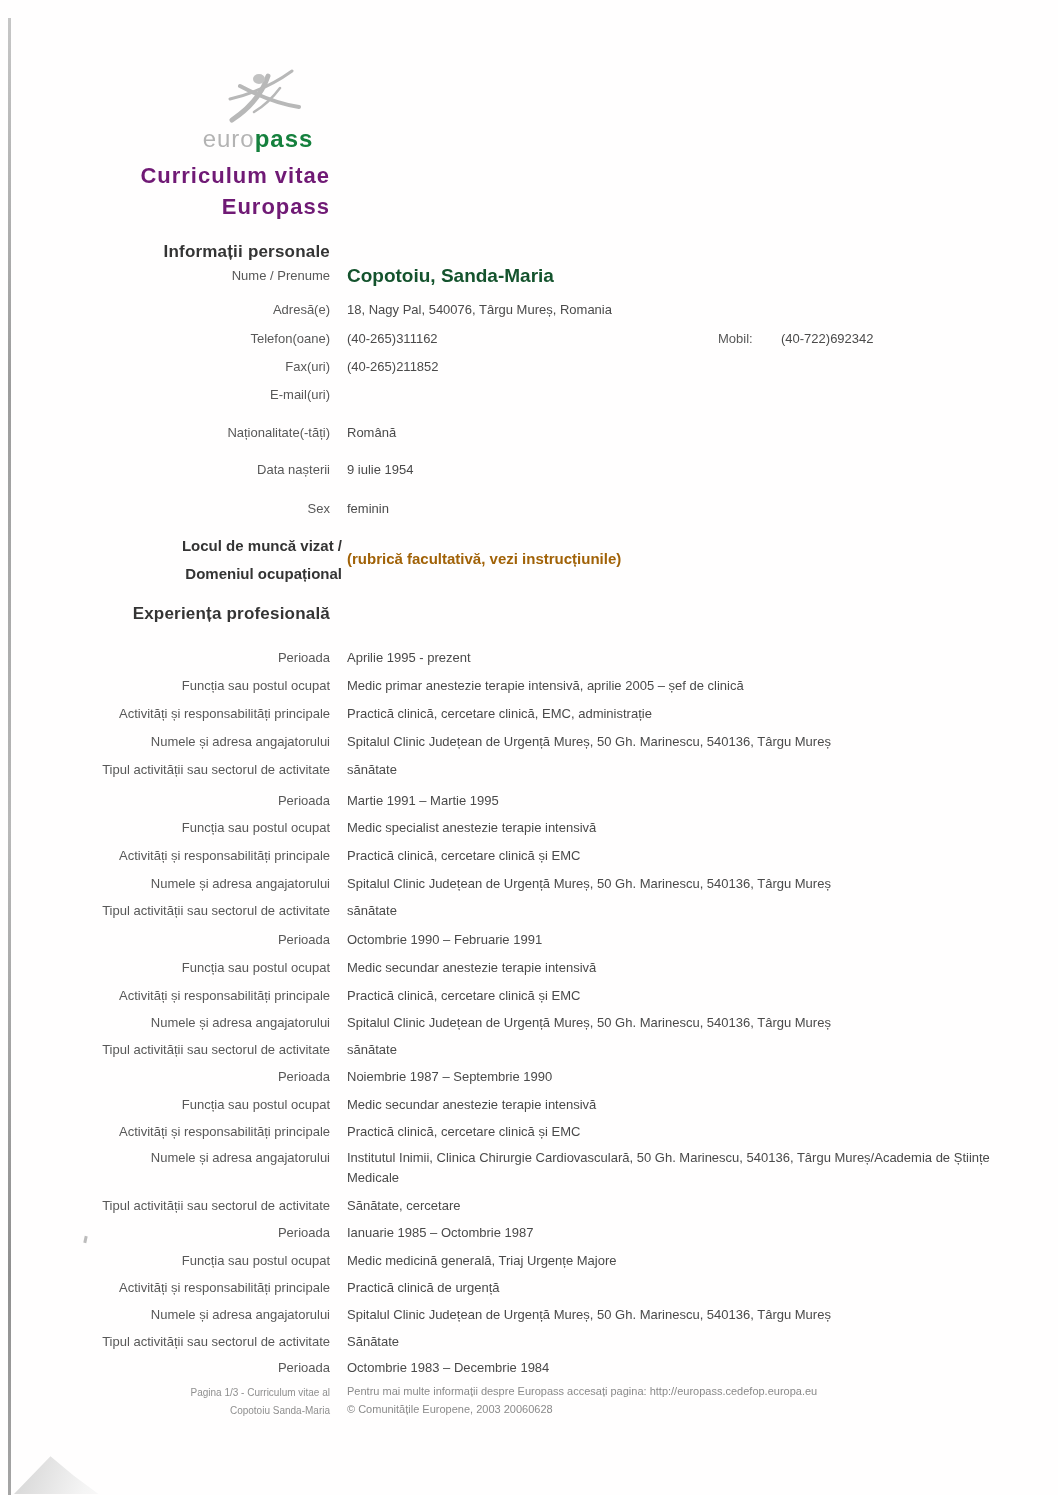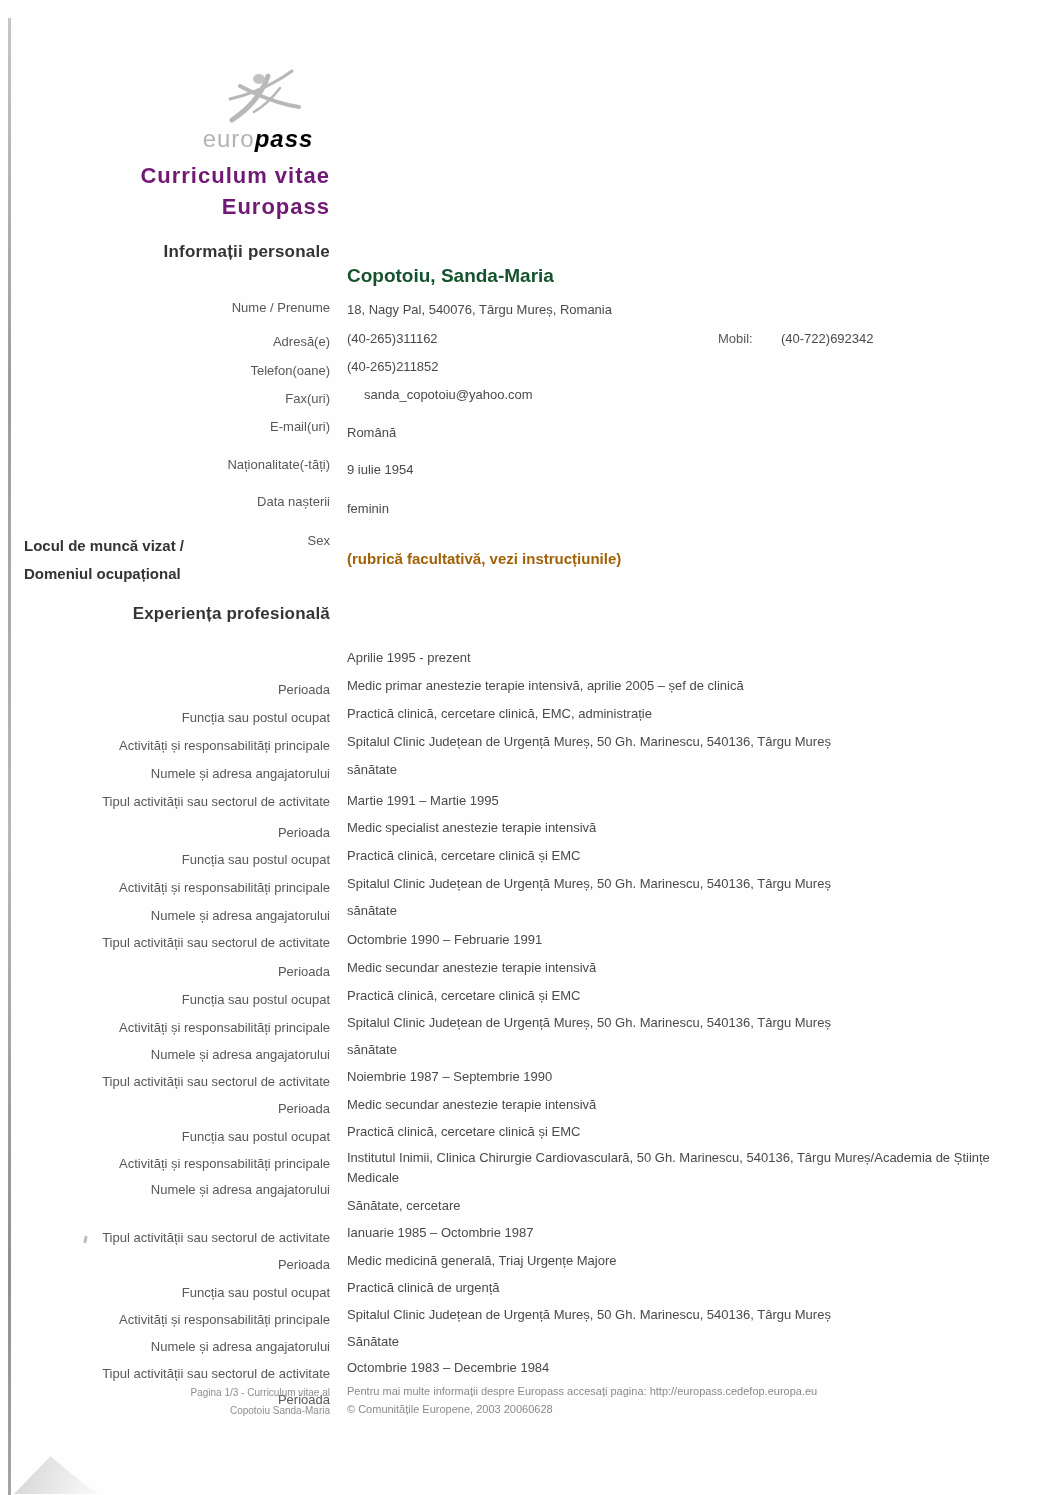--- a/index.html
+++ b/index.html
@@ -16,41 +16,41 @@
     position:absolute; left:14px; top:1448px; width:96px; height:46px;
     background:linear-gradient(110deg, #c7c7c7 0%, #dedede 40%, #f2f2f2 75%, #fafafa 100%);
     clip-path:polygon(0 100%, 38% 18%, 62% 60%, 88% 100%);
     opacity:.8;
   }
   .speck { position:absolute; background:#8f8f8f; }
 
   
   .logo { position:absolute; left:198px; top:66px; width:120px; text-align:center; }
   .logo-word { font-size:24px; color:#b3b3b3; letter-spacing:1px; line-height:22px; }
-  .logo-word .pass { font-style:italic; font-weight:bold; color:#000000; }
+  .logo-word .pass { font-weight:bold; color:#15803d; }
 
   
   .h-right { position:absolute; left:0; width:330px; text-align:right; font-weight:bold; color:#343434; }
   .title { font-size:22px; line-height:31px; letter-spacing:1px; color:#701a75; }
   .section-h { font-size:17px; letter-spacing:.2px; }
 
   
   .row {
     position:absolute; left:0; width:1010px;
     display:grid; grid-template-columns:330px 1fr; column-gap:17px;
     font-size:13px; line-height:20px;
   }
-  .lbl { text-align:right; color:#585858;margin-top:32px; }
+  .lbl { text-align:right; color:#585858; }
   .val { color:#4a4a4a; }
   .bold-val { font-weight:bold; font-size:19px; color:#14532d; }
   .mobil-lbl { position:absolute; left:718px; top:0; color:#585858; }
   .mobil-val { position:absolute; left:781px; top:0; color:#4a4a4a; }
 
-  .job-label { position:absolute; left:0; width:330px; text-align:left;
-               font-weight:bold; font-size:15px; line-height:28px; color:#343434;padding-left:24px; }
+  .job-label { position:absolute; left:12px; width:330px; text-align:right;
+               font-weight:bold; font-size:15px; line-height:28px; color:#343434; }
   .job-value { position:absolute; left:347px; font-weight:bold; font-size:15px; color:#a16207;margin-top:14px; }
 
   
   .footer-left { position:absolute; left:0; top:1384px; width:330px; text-align:right;
                  font-size:10px; line-height:18px; color:#8f8f8f; }
   .footer-right { position:absolute; left:347px; top:1382px; width:600px;
                   font-size:11px; line-height:18px; color:#8a8a8a; }
 </style>
 </head>
 <body>
@@ -98,21 +98,20 @@
     <span class="mobil-val">(40-722)692342</span>
   </div>
 
   <div class="row" style="top:357px;">
     <div class="lbl">Fax(uri)</div>
     <div class="val">(40-265)211852</div>
   </div>
 
   <div class="row" style="top:385px;gap:34px;">
     <div class="lbl">E-mail(uri)</div>
-    <div class="val">sanda_copotoiu@yahoo.com</div>
   </div>
 
   <div class="row" style="top:423px;">
     <div class="lbl">Naționalitate(-tăți)</div>
     <div class="val">Română</div>
   </div>
 
   <div class="row" style="top:460px;">
     <div class="lbl">Data nașterii</div>
     <div class="val">9 iulie 1954</div>

